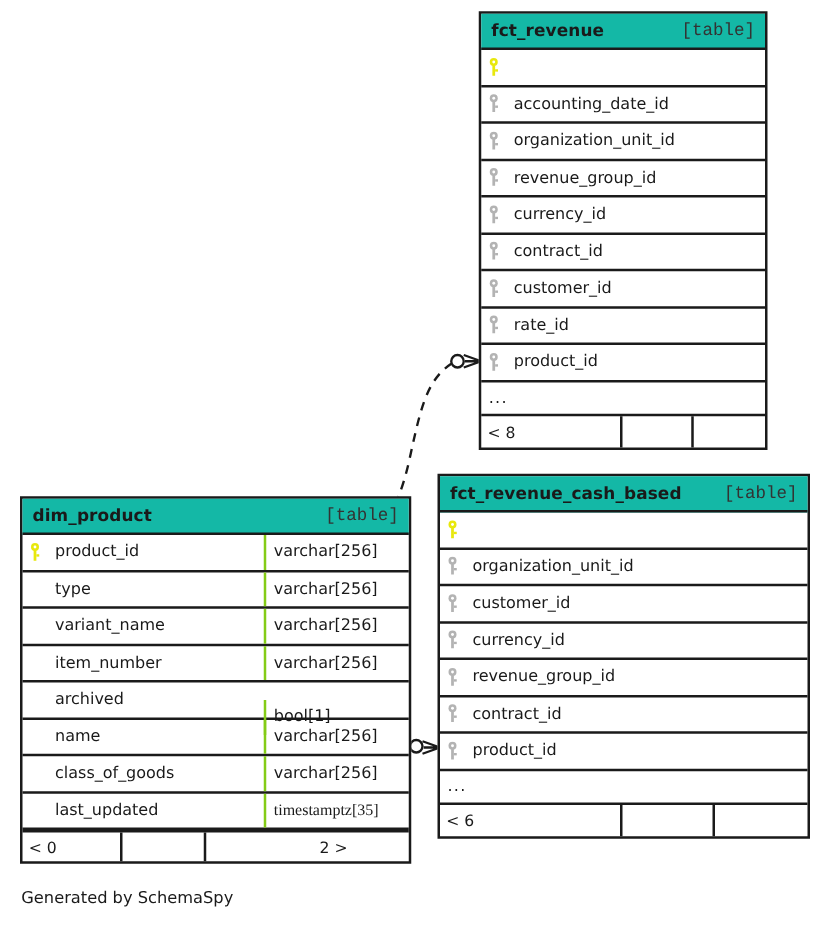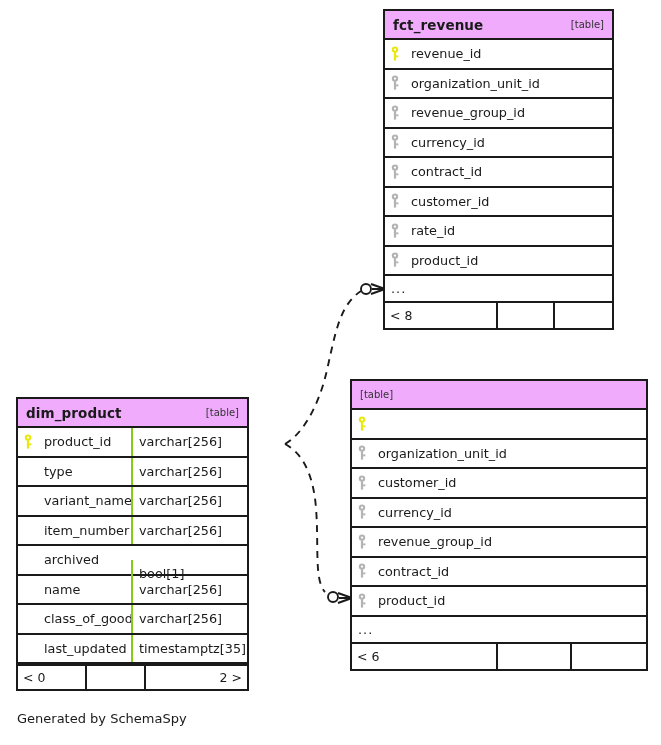--- a/index.html
+++ b/index.html
@@ -35,36 +35,37 @@
     position: absolute;
     background: #ffffff;
     border: 2px solid #1a1a1a;
     box-sizing: border-box;
   }
 
   .entity-header {
     display: flex;
     align-items: center;
     justify-content: space-between;
-    background: #f0abfc;
+    background: #14b8a6;
     border-bottom: 2px solid #1a1a1a;
     box-sizing: border-box;
     padding: 0 8px;
     height: 29px;
   }
   .entity-title {
     font-weight: bold;
     font-size: 13.5px;
     letter-spacing: 0.1px;
     white-space: nowrap;
   }
   .entity-kind {
-    font-size: 10px;
+    font-size: 14px;
     color: #333;
     white-space: nowrap;
+    font-family: Liberation Mono, monospace;
   }
 
   .col-row {
     display: flex;
     align-items: center;
     box-sizing: border-box;
     border-bottom: 2px solid #1a1a1a;
     height: 29.5px;
   }
   .col-row:last-child { border-bottom: none; }
@@ -173,23 +174,33 @@
 
       <div class="col-row">
         <span class="key-slot">
           <svg width="10" height="16" viewBox="0 0 10 16">
             <circle cx="5" cy="3.6" r="3.2" fill="#e8e80d"></circle>
             <circle cx="5" cy="3.6" r="1.15" fill="#ffffff"></circle>
             <rect x="3.9" y="6.2" width="2.2" height="8.4" fill="#e8e80d"></rect>
             <rect x="6.1" y="9.4" width="2.3" height="1.9" fill="#e8e80d"></rect>
           </svg>
         </span>
-        <span class="col-name">revenue_id</span>
-      </div>
-
+      </div>
+
+      <div class="col-row">
+        <span class="key-slot">
+          <svg width="10" height="16" viewBox="0 0 10 16">
+            <circle cx="5" cy="3.6" r="3.2" fill="#b3b3b3"></circle>
+            <circle cx="5" cy="3.6" r="1.15" fill="#ffffff"></circle>
+            <rect x="3.9" y="6.2" width="2.2" height="8.4" fill="#b3b3b3"></rect>
+            <rect x="6.1" y="9.4" width="2.3" height="1.9" fill="#b3b3b3"></rect>
+          </svg>
+        </span>
+        <span class="col-name">accounting_date_id</span>
+      </div>
 
       <div class="col-row">
         <span class="key-slot">
           <svg width="10" height="16" viewBox="0 0 10 16">
             <circle cx="5" cy="3.6" r="3.2" fill="#b3b3b3"></circle>
             <circle cx="5" cy="3.6" r="1.15" fill="#ffffff"></circle>
             <rect x="3.9" y="6.2" width="2.2" height="8.4" fill="#b3b3b3"></rect>
             <rect x="6.1" y="9.4" width="2.3" height="1.9" fill="#b3b3b3"></rect>
           </svg>
         </span>
@@ -271,21 +282,21 @@
       <div class="more-row">...</div>
 
       <div class="foot-row">
         <div class="foot-cell" style="width:49%;">&lt; 8</div>
         <div class="foot-cell" style="width:25%;"></div>
         <div class="foot-cell align-right" style="width:26%;"></div>
       </div>
     </div>
   </div>
 
-  <div class="entity" id="t-dim_product" style="left:16px; top:397px; width:233px;">
+  <div class="entity" id="t-dim_product" style="left:16px; top:397px; width:313px;">
     <div class="entity-header">
       <span class="entity-title">dim_product</span>
       <span class="entity-kind">[table]</span>
     </div>
     <div class="col-list">
 
       <div class="col-row">
         <span class="key-slot">
           <svg width="10" height="16" viewBox="0 0 10 16">
             <circle cx="5" cy="3.6" r="3.2" fill="#e8e80d"></circle>
@@ -330,33 +341,34 @@
 
       <div class="col-row">
         <span class="key-slot"></span>
         <span class="col-name">class_of_goods</span>
         <span class="col-type" style="width:116px;">varchar[256]</span>
       </div>
 
       <div class="col-row">
         <span class="key-slot"></span>
         <span class="col-name">last_updated</span>
-        <span class="col-type" style="width:116px;">timestamptz[35]</span>
+        <span class="col-type" style="width:116px;font-family:Liberation Serif, serif;">timestamptz[35]</span>
       </div>
 
       <div class="foot-row" style="border-top:2px solid #1a1a1a;">
         <div class="foot-cell" style="width:78px;">&lt; 0</div>
         <div class="foot-cell" style="width:67px;"></div>
         <div class="foot-cell align-right" style="width:120px;">2 &gt;</div>
       </div>
     </div>
   </div>
 
   <div class="entity" id="t-fct_revenue_cash_based" style="left:350px; top:379px; width:298px;">
     <div class="entity-header">
+      <span class="entity-title">fct_revenue_cash_based</span>
       <span class="entity-kind">[table]</span>
     </div>
     <div class="col-list">
 
       <div class="col-row">
         <span class="key-slot">
           <svg width="10" height="16" viewBox="0 0 10 16">
             <circle cx="5" cy="3.6" r="3.2" fill="#e8e80d"></circle>
             <circle cx="5" cy="3.6" r="1.15" fill="#ffffff"></circle>
             <rect x="3.9" y="6.2" width="2.2" height="8.4" fill="#e8e80d"></rect>

